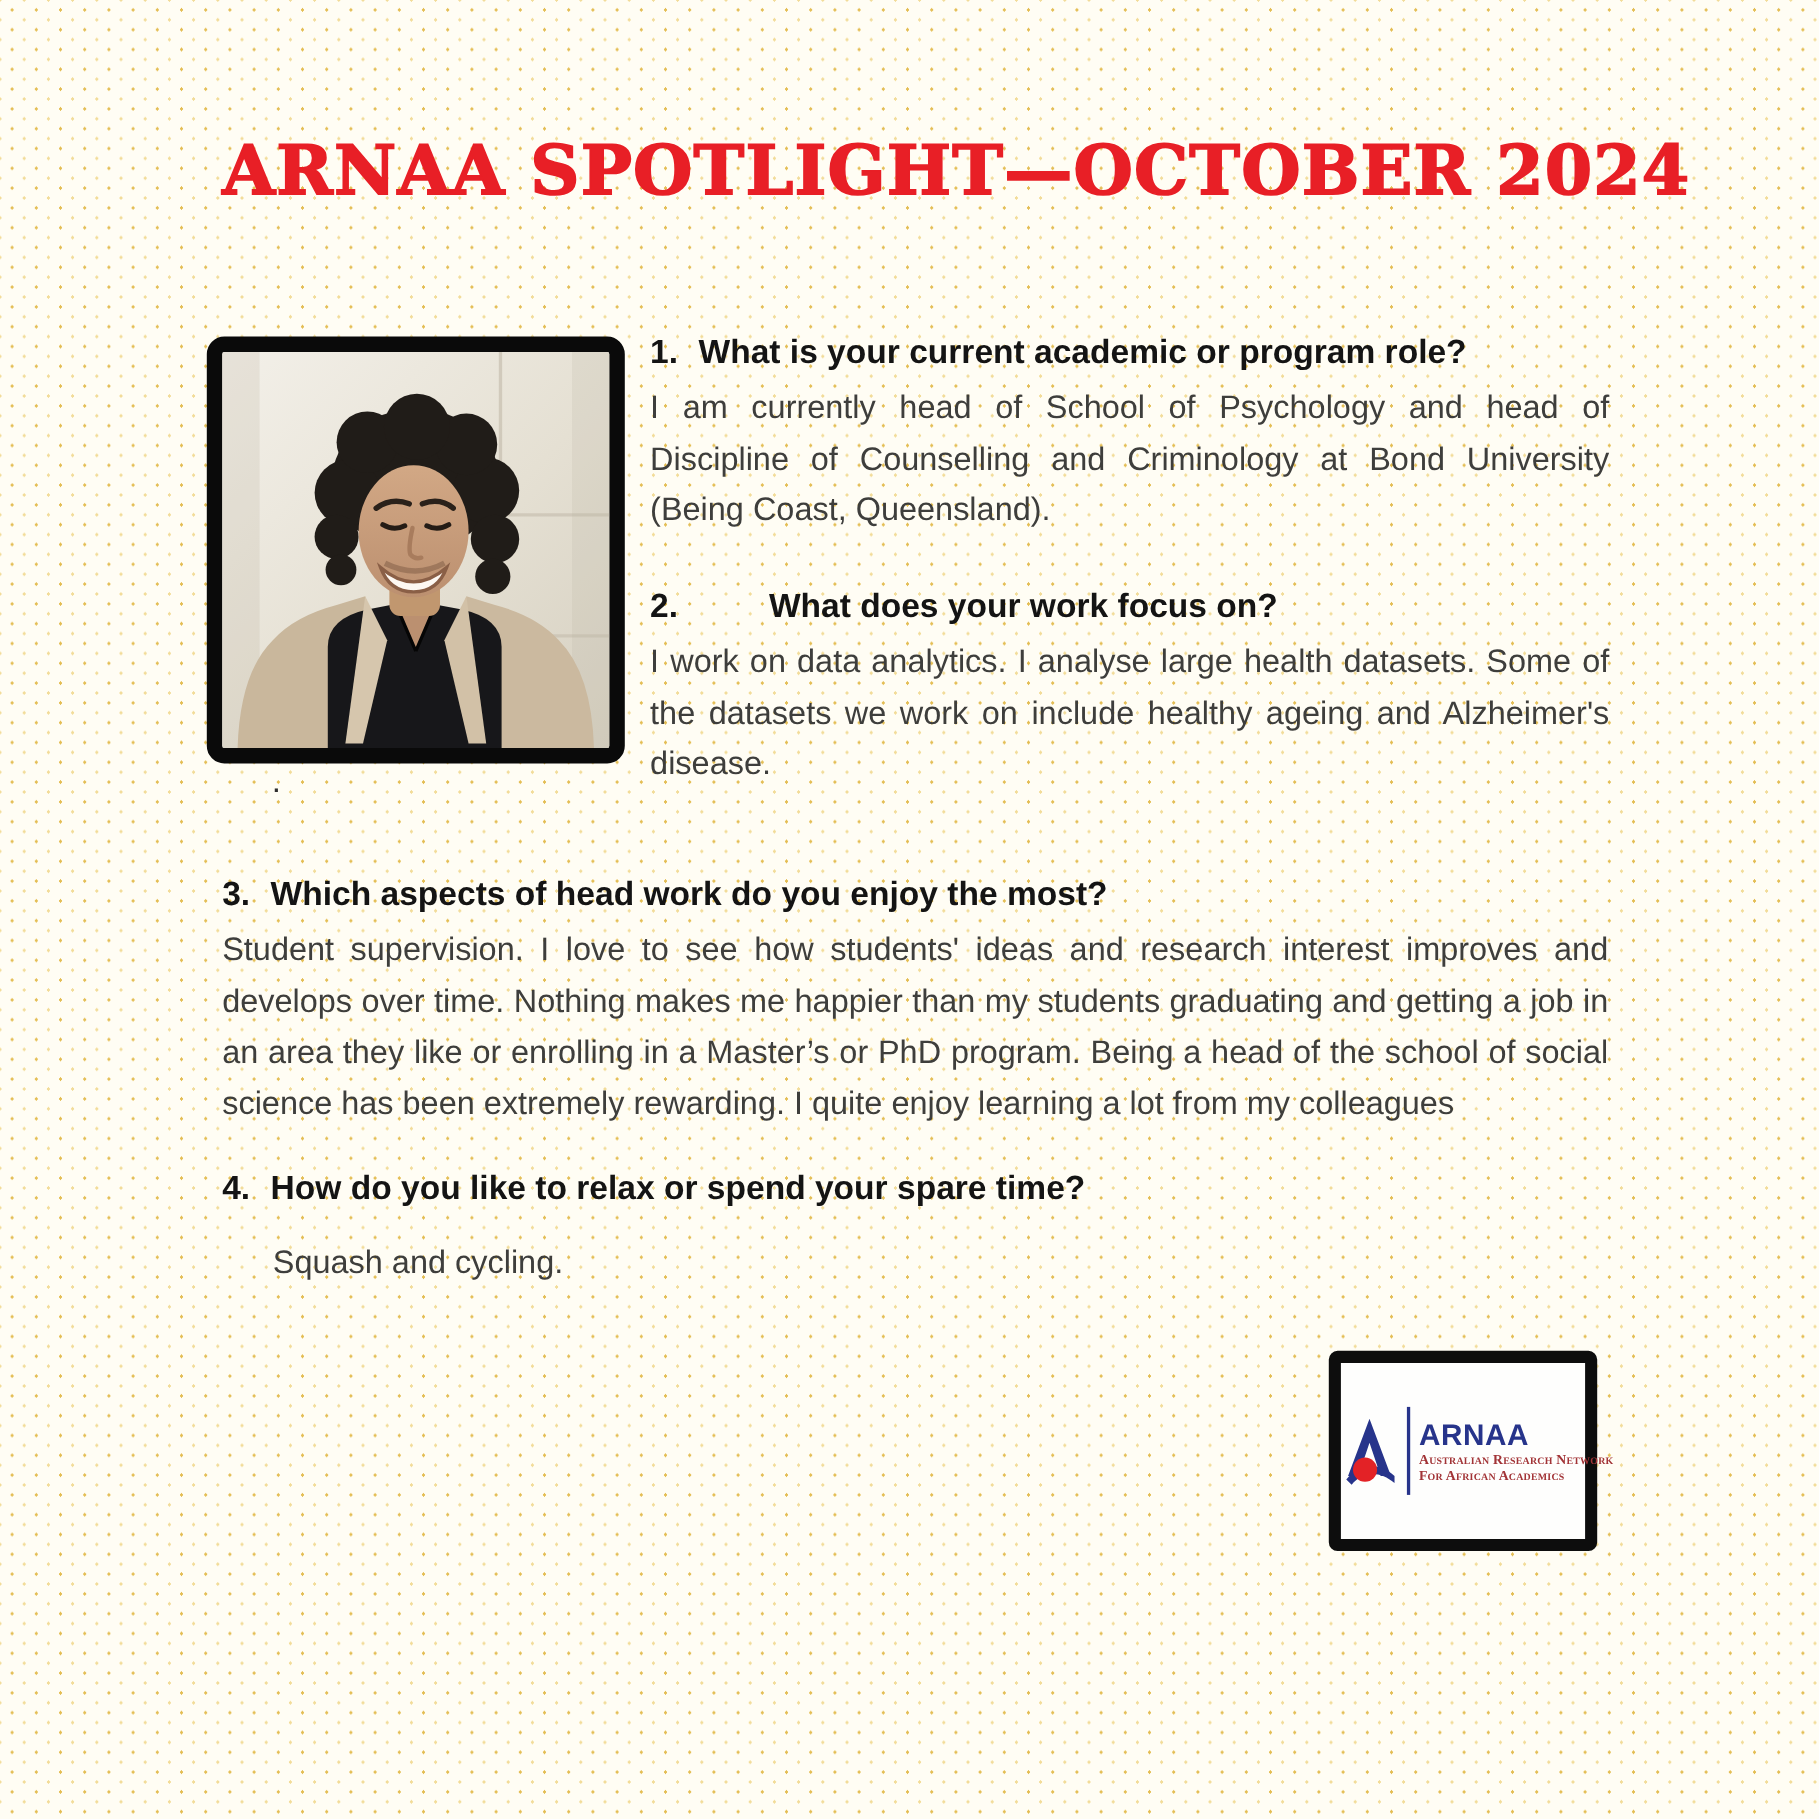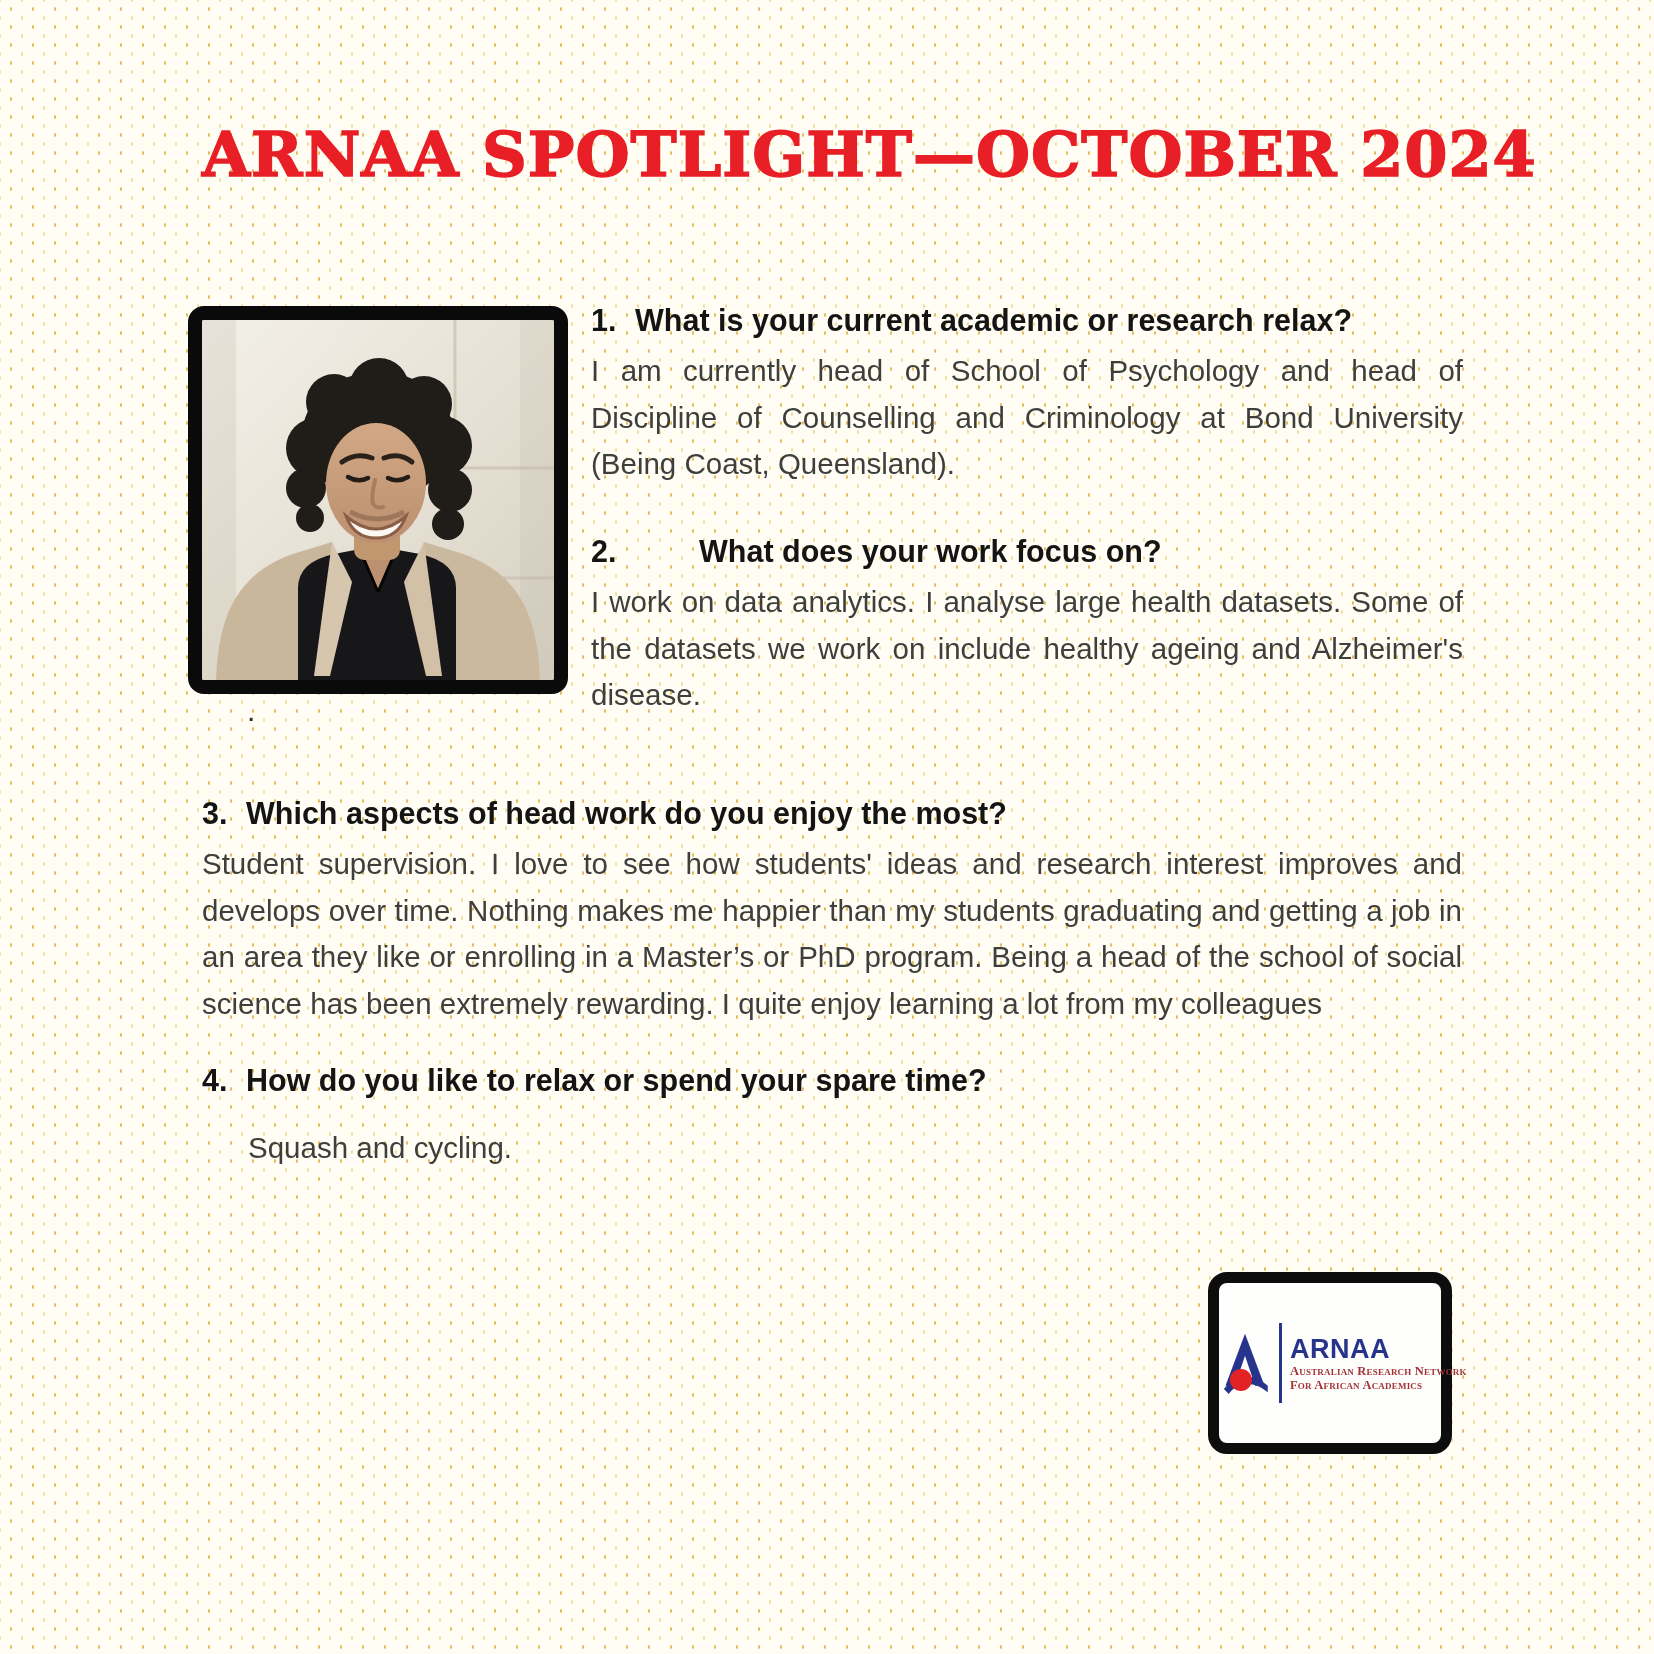--- a/index.html
+++ b/index.html
@@ -92,27 +92,26 @@
   }
   #q4 .qa-body { text-align: left; padding-left: 46px; margin-top: 25px; }
 
   .logo-frame {
     position: absolute;
     left: 1208px;
     top: 1228px;
     width: 222px;
     height: 160px;
     border: 11px solid #0D0D0D;
-    border-radius: 19px;
+    border-radius: 8px;
     background: #FEFEFD;
     display: flex;
     align-items: center;
     justify-content: flex-start;
     gap: 8px;
-    margin-top: 44px;
   }
   .logo-mark { width: 52px; height: 72px; flex: none; }
   .logo-divider { width: 3px; height: 80px; background: #27348B; flex: none; }
   .logo-text { display: flex; flex-direction: column; justify-content: center; }
   .logo-brand {
     font-weight: bold;
     font-size: 27px;
     line-height: 30px;
     letter-spacing: 0.5px;
     color: #27348B;
@@ -188,21 +187,21 @@
       <path d="M148 192 Q176 206 202 192" stroke="#6B4B36" stroke-width="5" opacity="0.4" fill="none"></path>
       <path d="M144 196 Q174 222 204 196 Q196 218 174 218 Q152 218 144 196 Z" fill="#FDF8F2" stroke="#8A5F46" stroke-width="3"></path>
     </svg>
   </div>
 
   <div class="dot-caption">.</div>
 
   <section class="qa-block" id="q1">
     <h3 class="qa-head">
       <span class="qa-num">1.</span>
-      <span>What is your current academic or research relax?</span>
+      <span>What is your current academic or program role?</span>
     </h3>
     <p class="qa-body">I am currently head of School of Psychology and head of Discipline of Counselling and Criminology at Bond University (Being Coast, Queensland).</p>
   </section>
 
   <section class="qa-block" id="q2">
     <h3 class="qa-head">
       <span class="qa-num">2.</span>
       <span>What does your work focus on?</span>
     </h3>
     <p class="qa-body">I work on data analytics. I analyse large health datasets. Some of the datasets we work on include healthy ageing and Alzheimer's disease.</p>

